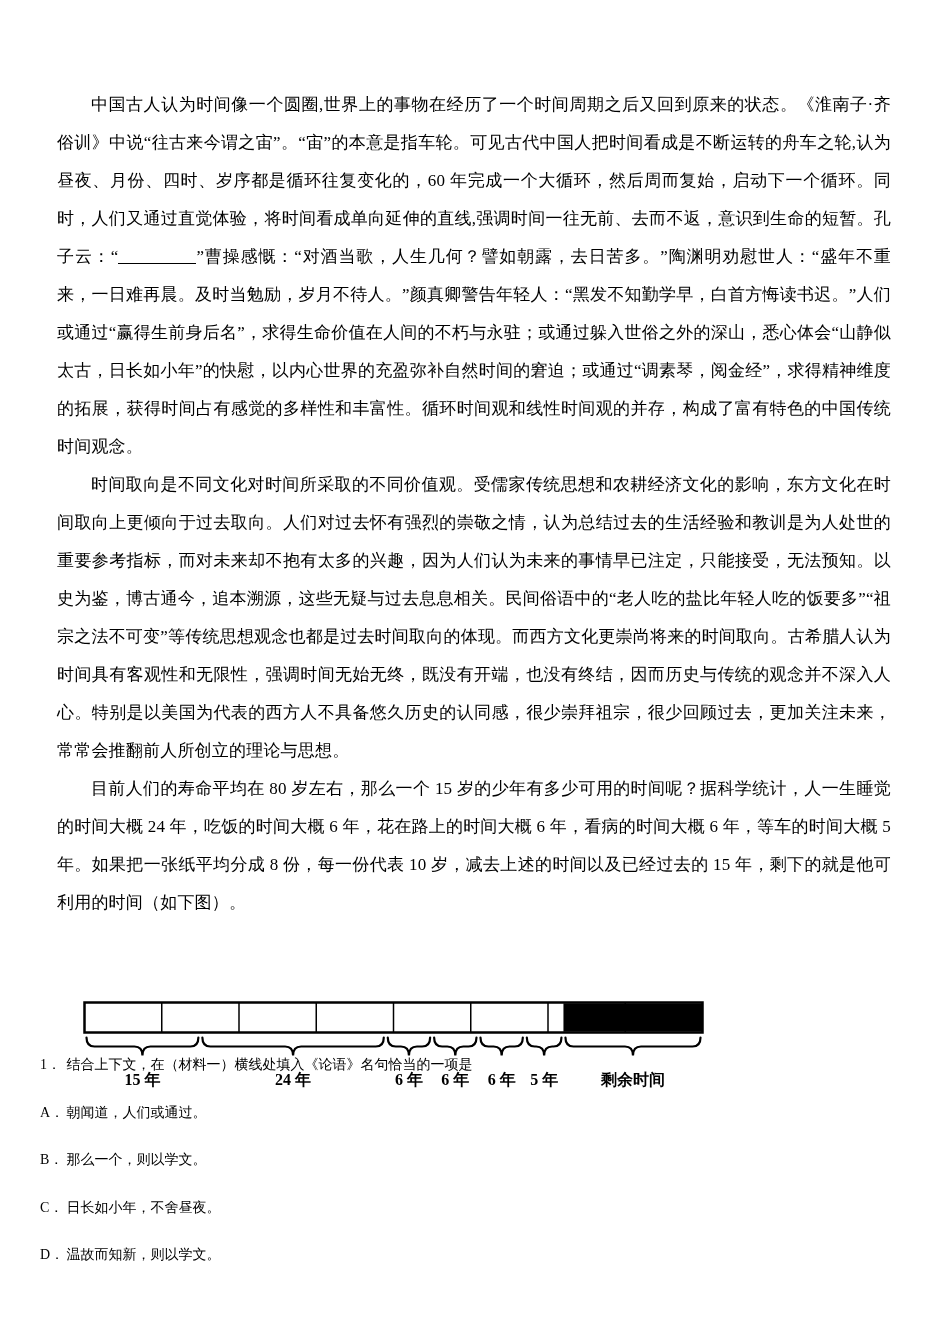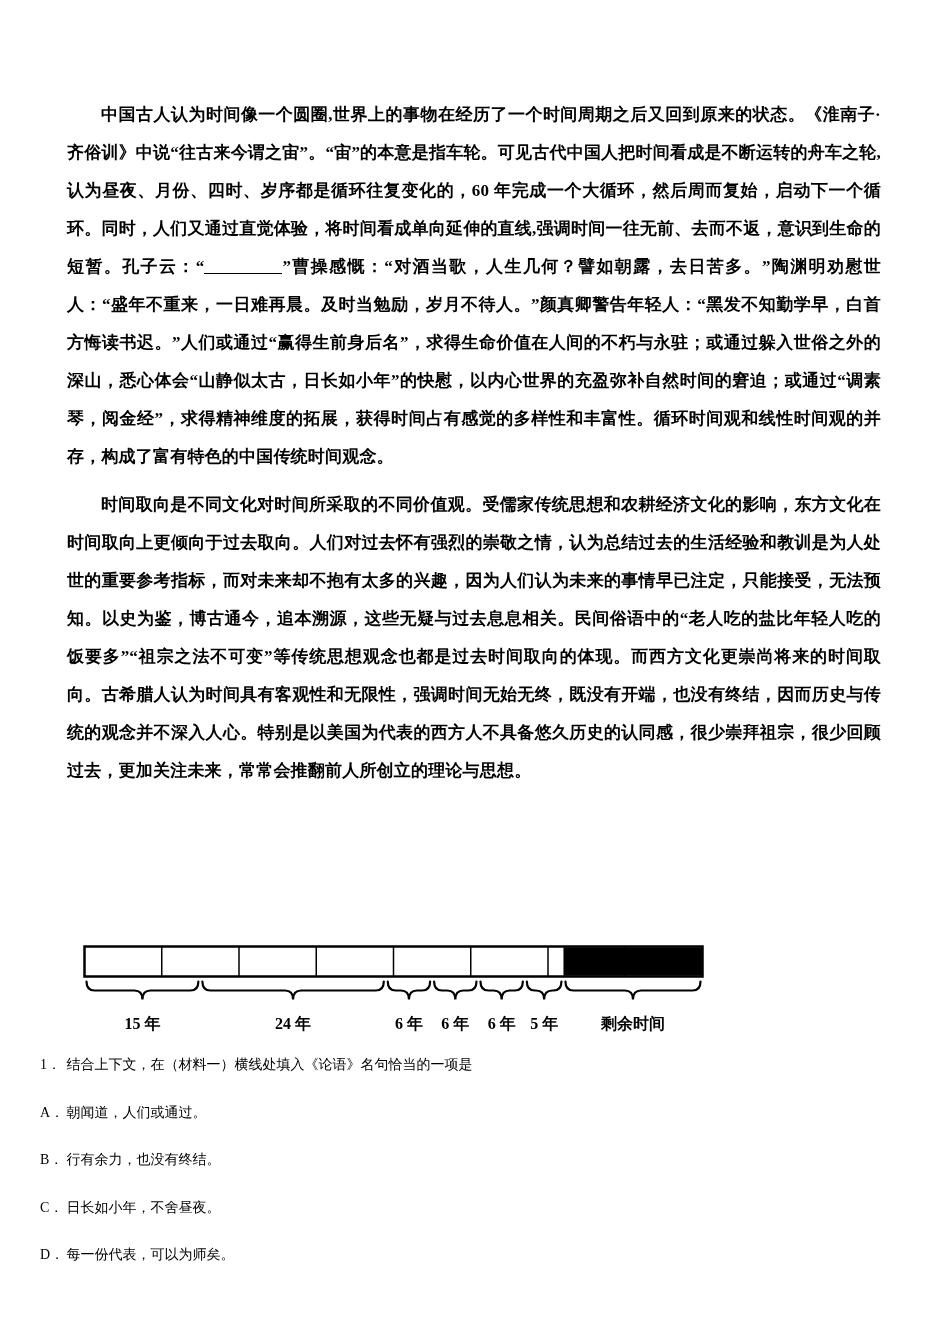--- a/index.html
+++ b/index.html
@@ -14,31 +14,31 @@
   .page { position: absolute; inset: 0; background: #ffffff; }
 
   
   .passage {
     position: absolute;
     left: 57px; top: 86px; width: 834px;
     font-size: 17px; line-height: 38px;
     text-align: justify;
     letter-spacing: 0.2px;
   }
-  .passage p { margin: 10px; text-indent: 2em; font-weight: bold; }
+  .passage p { margin: 0; text-indent: 2em; }
 
   .blank {
     display: inline-block;
     width: 78px; height: 0.85em;
     border-bottom: 1.5px solid #000;
     transform: translateY(2px);
   }
 
   
-  .diagram { position: absolute; left: 83px; top: 945px; width: 640px; height: 96px; }
+  .diagram { position: absolute; left: 83px; top: 1001px; width: 640px; height: 96px; }
   .diagram svg { display: block; }
   .diagram text {
     font-family: "Liberation Serif", "DejaVu Serif", serif;
     font-weight: bold;
   }
 
   
   .question {
     position: absolute;
     left: 40px; top: 1041px; width: 880px;
@@ -48,20 +48,21 @@
   .q-label { display: inline-block; min-width: 1.9em; }
 </style>
 </head>
 <body>
 
 <div class="page">
 
   <div class="passage">
     <p><span>中国古人认为时间像一个圆圈,世界上的事物在经历了一个时间周期之后又回到原来的状态。《淮南子·齐俗训》中说“往古来今谓之宙”。“宙”的本意是指车轮。可见古代中国人把时间看成是不断运转的舟车之轮,认为昼夜、月份、四时、岁序都是循环往复变化的，60 年完成一个大循环，然后周而复始，启动下一个循环。同时，人们又通过直觉体验，将时间看成单向延伸的直线,强调时间一往无前、去而不返，意识到生命的短暂。孔子云：“</span><span class="blank"></span><span>”曹操感慨：“对酒当歌，人生几何？譬如朝露，去日苦多。”陶渊明劝慰世人：“盛年不重来，一日难再晨。及时当勉励，岁月不待人。”颜真卿警告年轻人：“黑发不知勤学早，白首方悔读书迟。”人们或通过“赢得生前身后名”，求得生命价值在人间的不朽与永驻；或通过躲入世俗之外的深山，悉心体会“山静似太古，日长如小年”的快慰，以内心世界的充盈弥补自然时间的窘迫；或通过“调素琴，阅金经”，求得精神维度的拓展，获得时间占有感觉的多样性和丰富性。循环时间观和线性时间观的并存，构成了富有特色的中国传统时间观念。</span></p>
     <p>时间取向是不同文化对时间所采取的不同价值观。受儒家传统思想和农耕经济文化的影响，东方文化在时间取向上更倾向于过去取向。人们对过去怀有强烈的崇敬之情，认为总结过去的生活经验和教训是为人处世的重要参考指标，而对未来却不抱有太多的兴趣，因为人们认为未来的事情早已注定，只能接受，无法预知。以史为鉴，博古通今，追本溯源，这些无疑与过去息息相关。民间俗语中的“老人吃的盐比年轻人吃的饭要多”“祖宗之法不可变”等传统思想观念也都是过去时间取向的体现。而西方文化更崇尚将来的时间取向。古希腊人认为时间具有客观性和无限性，强调时间无始无终，既没有开端，也没有终结，因而历史与传统的观念并不深入人心。特别是以美国为代表的西方人不具备悠久历史的认同感，很少崇拜祖宗，很少回顾过去，更加关注未来，常常会推翻前人所创立的理论与思想。</p>
+    <p>目前人们的寿命平均在 80 岁左右，那么一个 15 岁的少年有多少可用的时间呢？据科学统计，人一生睡觉的时间大概 24 年，吃饭的时间大概 6 年，花在路上的时间大概 6 年，看病的时间大概 6 年，等车的时间大概 5 年。如果把一张纸平均分成 8 份，每一份代表 10 岁，减去上述的时间以及已经过去的 15 年，剩下的就是他可利用的时间（如下图）。</p>
   </div>
 
   <div class="diagram">
     <svg id="diagram-svg" width="640" height="96" viewBox="0 0 640 96">
         <rect x="1.5" y="1.5" width="618" height="30" fill="#ffffff" stroke="#000000" stroke-width="2.5"></rect>
         <line x1="78.75" y1="1.5" x2="78.75" y2="31.5" stroke="#000000" stroke-width="1.5"></line>
         <line x1="156" y1="1.5" x2="156" y2="31.5" stroke="#000000" stroke-width="1.5"></line>
         <line x1="233.25" y1="1.5" x2="233.25" y2="31.5" stroke="#000000" stroke-width="1.5"></line>
         <line x1="310.5" y1="1.5" x2="310.5" y2="31.5" stroke="#000000" stroke-width="1.5"></line>
         <line x1="387.75" y1="1.5" x2="387.75" y2="31.5" stroke="#000000" stroke-width="1.5"></line>
@@ -81,18 +82,18 @@
         <path d="M 443.825 36.5 Q 443.825 45.5 451.825 45.5 L 453.1375 45.5 Q 461.1375 45.5 461.1375 54.5 Q 461.1375 45.5 469.1375 45.5 L 470.45 45.5 Q 478.45 45.5 478.45 36.5" fill="none" stroke="#000000" stroke-width="2.2" stroke-linecap="round"></path>
         <text x="461.1375" y="83.5" text-anchor="middle" font-size="16" fill="#000">5 年</text>
         <path d="M 482.45 36.5 Q 482.45 45.5 490.45 45.5 L 541.975 45.5 Q 549.975 45.5 549.975 54.5 Q 549.975 45.5 557.975 45.5 L 609.5 45.5 Q 617.5 45.5 617.5 36.5" fill="none" stroke="#000000" stroke-width="2.2" stroke-linecap="round"></path>
         <text x="549.975" y="83.5" text-anchor="middle" font-size="16" fill="#000">剩余时间</text>
       </svg>
   </div>
 
   <div class="question">
     <p><span class="q-label">1．</span><span>结合上下文，在（材料一）横线处填入《论语》名句恰当的一项是</span></p>
     <p><span class="q-label">A．</span><span>朝闻道，人们或通过。</span></p>
-    <p><span class="q-label">B．</span><span>行有余力，也没有终结。</span></p>
+    <p><span class="q-label">B．</span><span>那么一个，则以学文。</span></p>
     <p><span class="q-label">C．</span><span>日长如小年，不舍昼夜。</span></p>
-    <p><span class="q-label">D．</span><span>每一份代表，可以为师矣。</span></p>
+    <p><span class="q-label">D．</span><span>温故而知新，则以学文。</span></p>
   </div>
 
 </div>
 
 </body></html>

